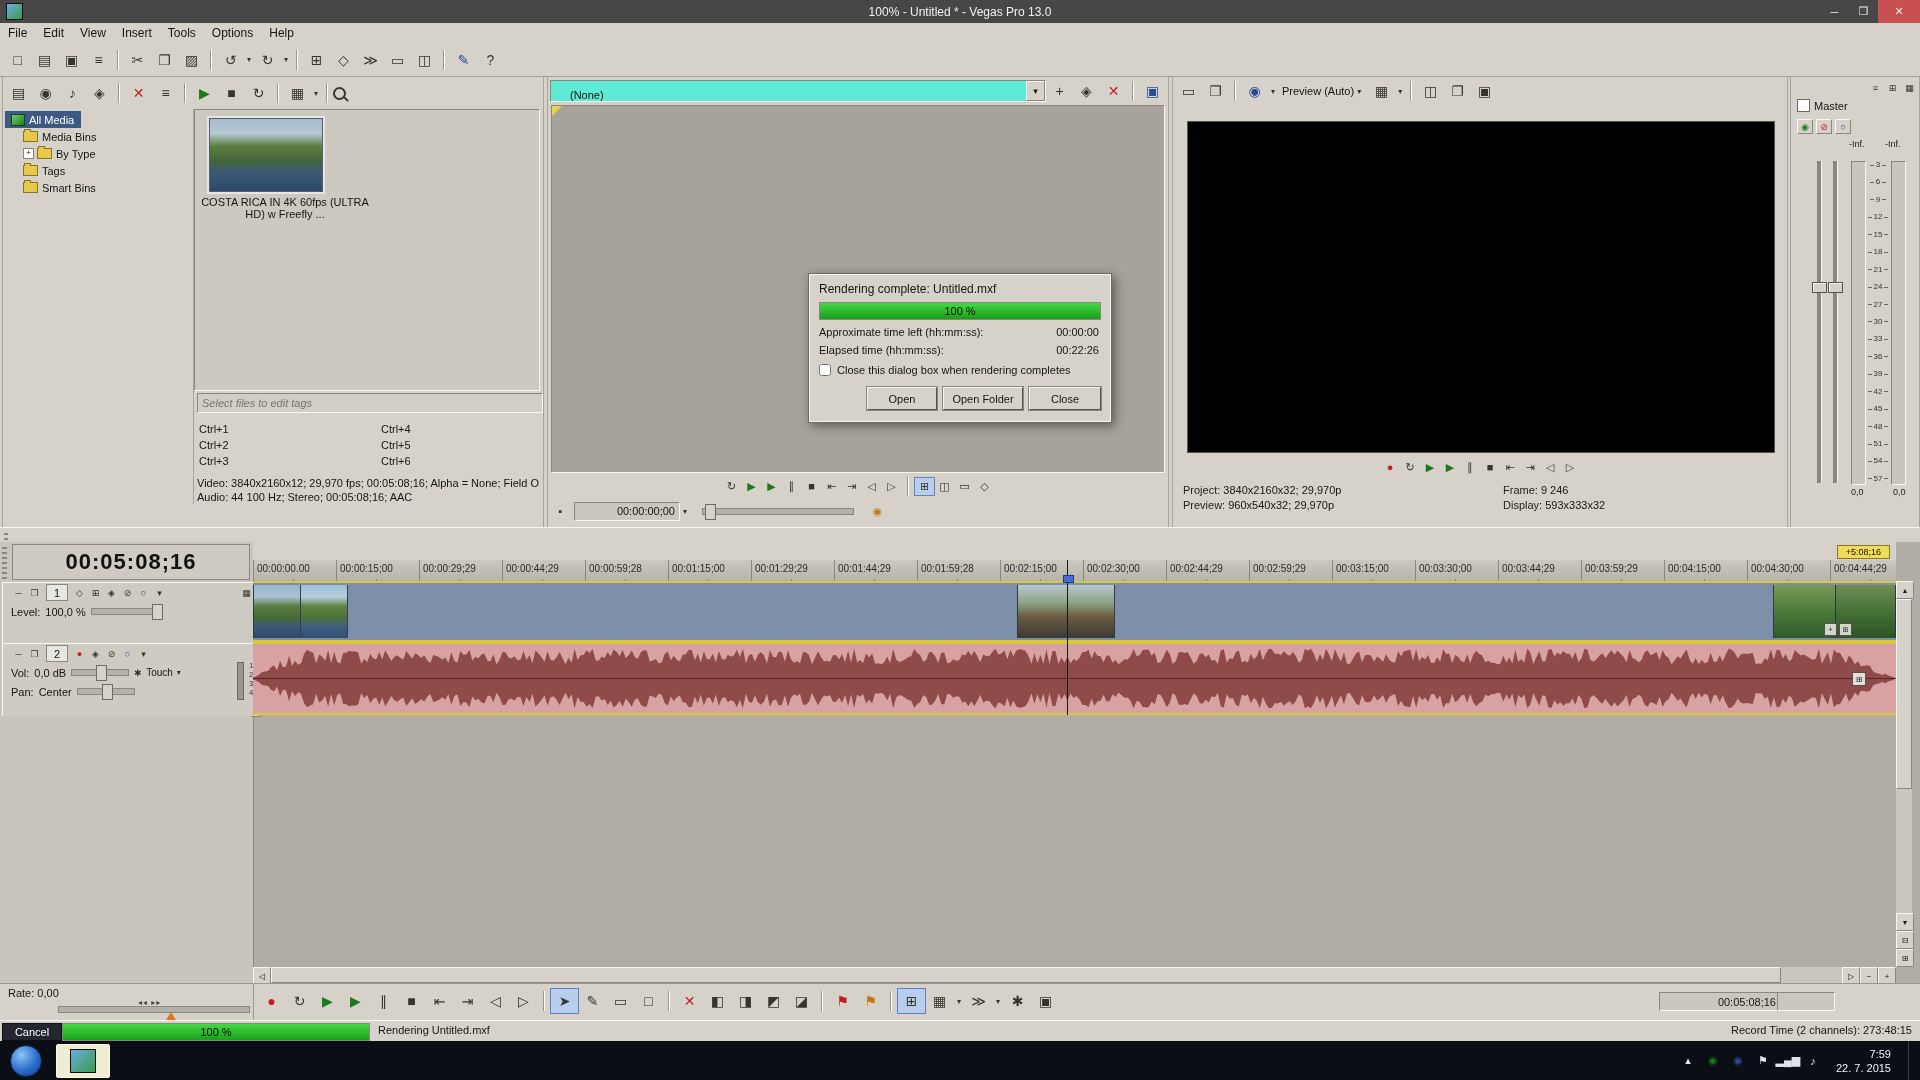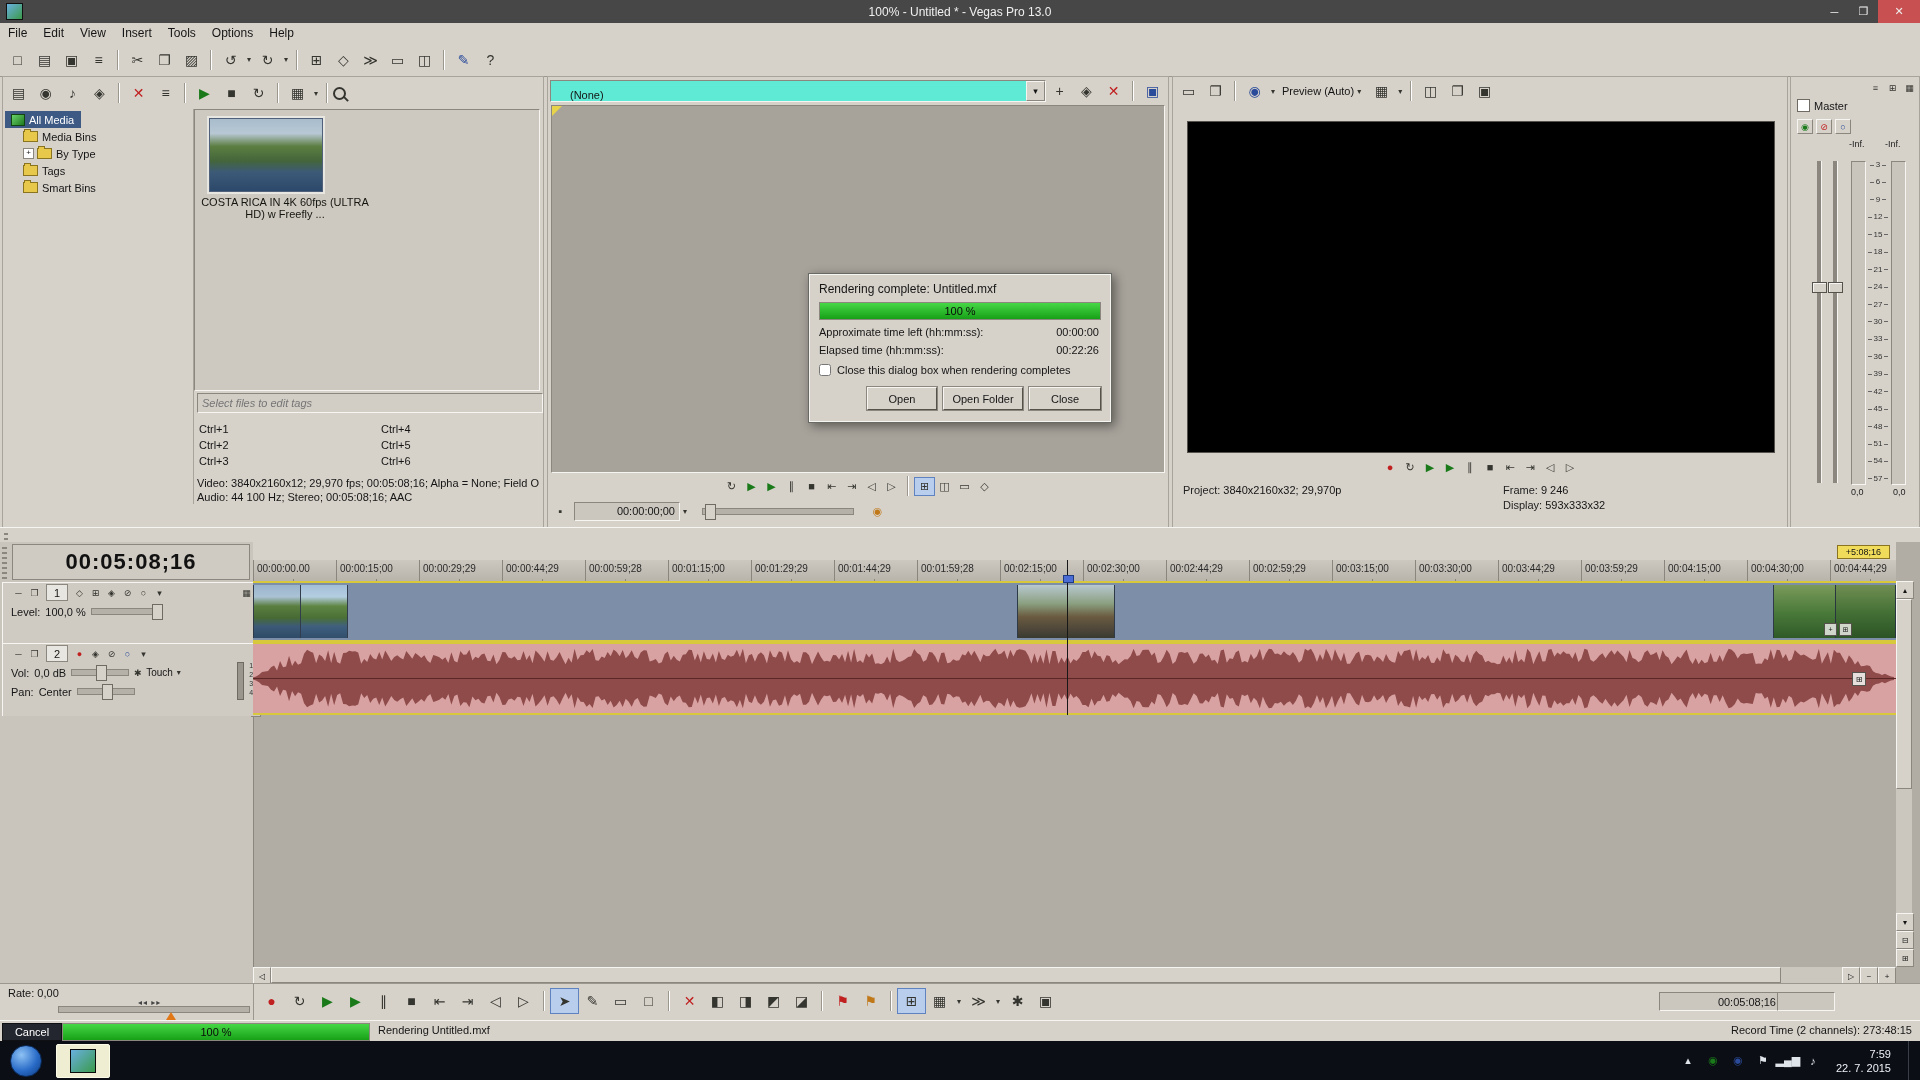--- a/index.html
+++ b/index.html
@@ -358,20 +358,21 @@
       <span class="sicon green">▶</span>
       <span class="sicon">∥</span>
       <span class="sicon">■</span>
       <span class="sicon">⇤</span>
       <span class="sicon">⇥</span>
       <span class="sicon">◁</span>
       <span class="sicon">▷</span>
     </div>
     <div id="prev-info">
       <div><span class="pv-lbl">Project:</span> <span>3840x2160x32; 29,970p</span></div>
+      <div><span class="pv-lbl">Preview:</span> <span>960x540x32; 29,970p</span></div>
       <div class="col2">
         <div><span class="pv-lbl">Frame:</span> <span>9 246</span></div>
         <div><span class="pv-lbl">Display:</span> <span>593x333x32</span></div>
       </div>
     </div>
   </div>
 
   <div id="master-panel" class="panel">
     <div id="master-top">
       <span class="micon">≡</span>

